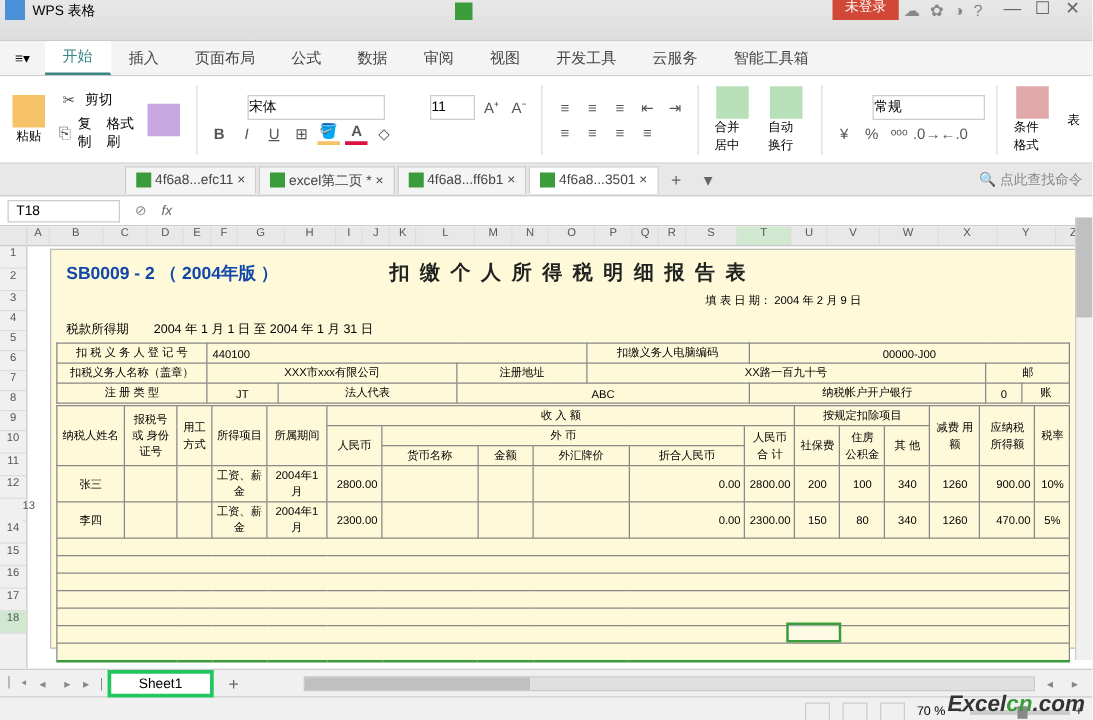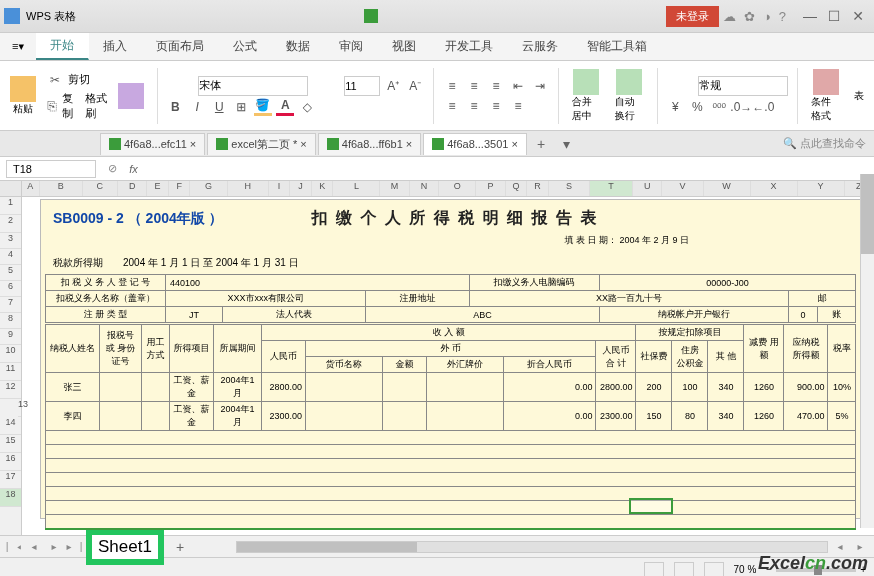--- a/index.html
+++ b/index.html
@@ -1,18 +1,18 @@
 <!DOCTYPE html>
 <html><head>
   <meta charset="utf-8">
   <style>
     * { margin: 0; padding: 0; box-sizing: border-box; font-family: "Microsoft YaHei", sans-serif; }
     body { width: 874px; height: 576px; background: #fff; font-size: 11px; overflow: hidden; position: relative; }
     
-    .titlebar { height: 28px; background: linear-gradient(#e8e8e8, #ddd); display: flex; align-items: center; padding: 16px 4px; border-bottom: 1px solid #ccc; }
+    .titlebar { height: 28px; background: linear-gradient(#e8e8e8, #ddd); display: flex; align-items: flex-end; padding: 16px 4px; border-bottom: 1px solid #ccc; }
     .titlebar .app-icon { width: 16px; height: 16px; background: #4a90d9; margin-right: 6px; }
     .titlebar .doc-title { flex: 1; text-align: center; font-size: 12px; color: #333; display: flex; align-items: center; justify-content: center; gap: 4px; }
     .titlebar .doc-icon { width: 14px; height: 14px; background: #3b9c3b; }
     .titlebar .login-btn { background: #d14836; color: #fff; padding: 3px 10px; font-size: 11px; }
     .titlebar .win-controls { display: flex; gap: 0; margin-left: 8px; }
     .titlebar .win-controls span { width: 24px; height: 20px; display: inline-flex; align-items: center; justify-content: center; color: #666; font-size: 14px; }
     .titlebar .icon-btn { color: #888; margin: 0 4px; font-size: 13px; }
     
     .menubar { height: 28px; display: flex; align-items: stretch; border-bottom: 1px solid #ccc; background: #f4f4f4; }
     .menubar .tab { padding: 0 14px; display: flex; align-items: center; font-size: 12px; color: #444; border-right: 1px solid transparent; }
@@ -62,21 +62,21 @@
     
     .data-table { margin: 2px 4px; border-collapse: collapse; font-size: 9px; }
     .data-table td { border: 1px solid #888; padding: 1px 3px; text-align: center; background: #fef9d9; }
     .data-table .hdr { font-weight: normal; }
     .data-table .num { text-align: right; }
     
     .active-cell { position: absolute; border: 2px solid #3b9c3b; background: rgba(255,255,255,0.3); pointer-events: none; }
     
     .sheet-tabs { height: 22px; background: #f0f0f0; border-top: 1px solid #ccc; display: flex; align-items: center; padding: 0 6px; gap: 4px; }
     .sheet-tabs .nav-arrow { width: 16px; text-align: center; color: #888; font-size: 10px; }
-    .sheet-tabs .sheet-tab-item { padding: 2px 6px; font-size: 17px; background: #fff; border: 6px solid #22c55e; }
+    .sheet-tabs .sheet-tab-item { padding: 2px 22px; font-size: 11px; background: #fff; border: 3px solid #22c55e; }
     .sheet-tabs .add-sheet { padding: 0 8px; color: #666; font-size: 14px; }
     .sheet-tabs .hscroll { flex: 1; margin-left: 40px; height: 12px; background: #e0e0e0; border: 1px solid #ccc; position: relative; }
     .sheet-tabs .hscroll .thumb { position: absolute; left: 0; width: 180px; height: 100%; background: #c0c0c0; }
     
     .statusbar { height: 24px; background: #f0f0f0; border-top: 1px solid #ccc; display: flex; align-items: center; padding: 0 8px; gap: 10px; font-size: 10px; justify-content: flex-end; }
     .statusbar .view-icon { width: 20px; height: 16px; border: 1px solid #ccc; display: inline-block; }
     .statusbar .zoom { display: flex; align-items: center; gap: 4px; }
     .statusbar .slider { width: 80px; height: 4px; background: #ccc; position: relative; }
     .statusbar .slider .knob { position: absolute; left: 38px; top: -3px; width: 8px; height: 10px; background: #888; }
     

